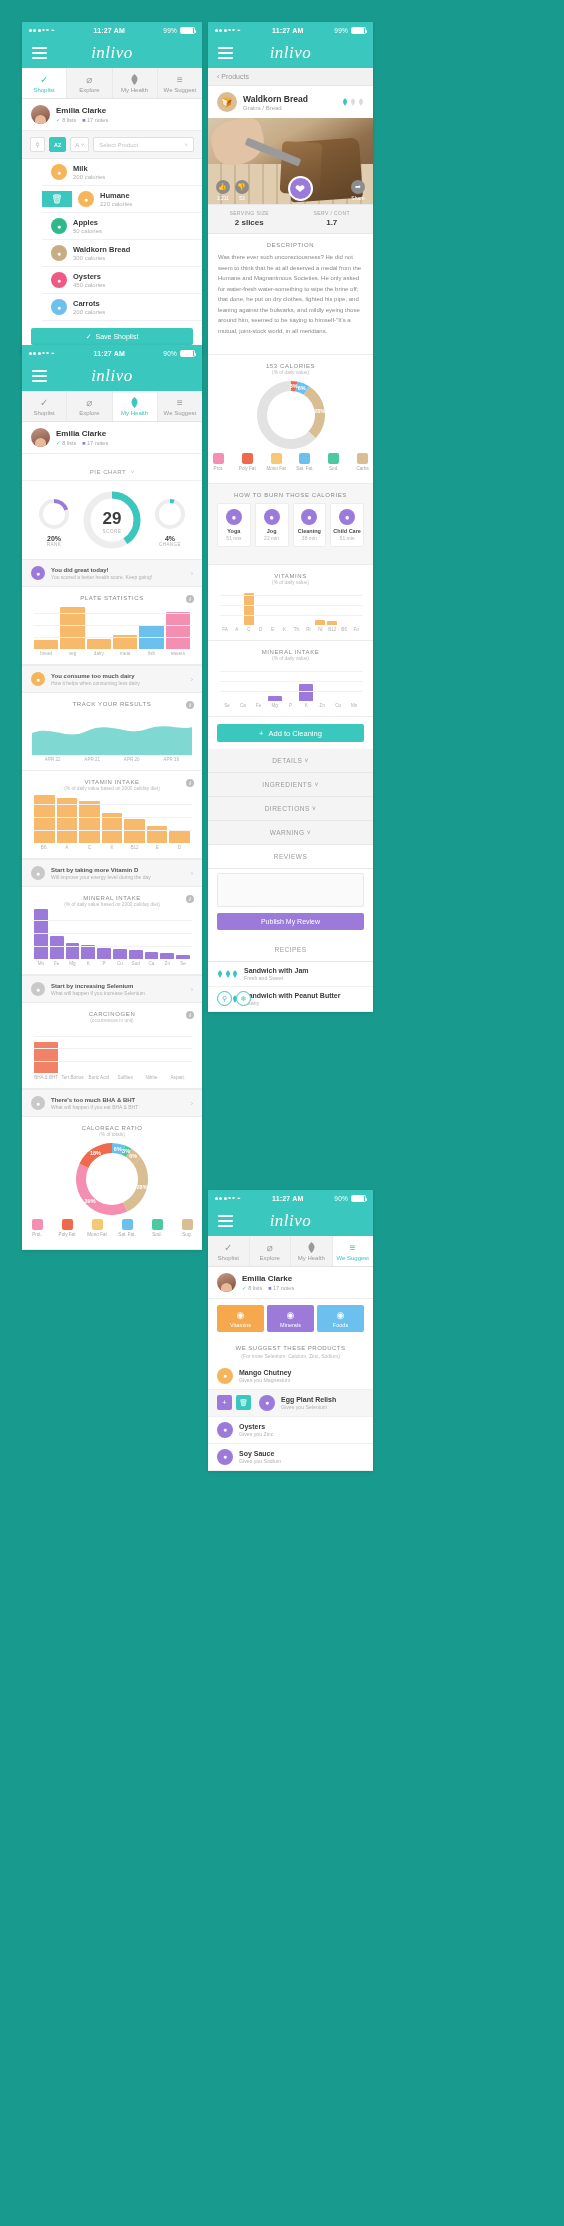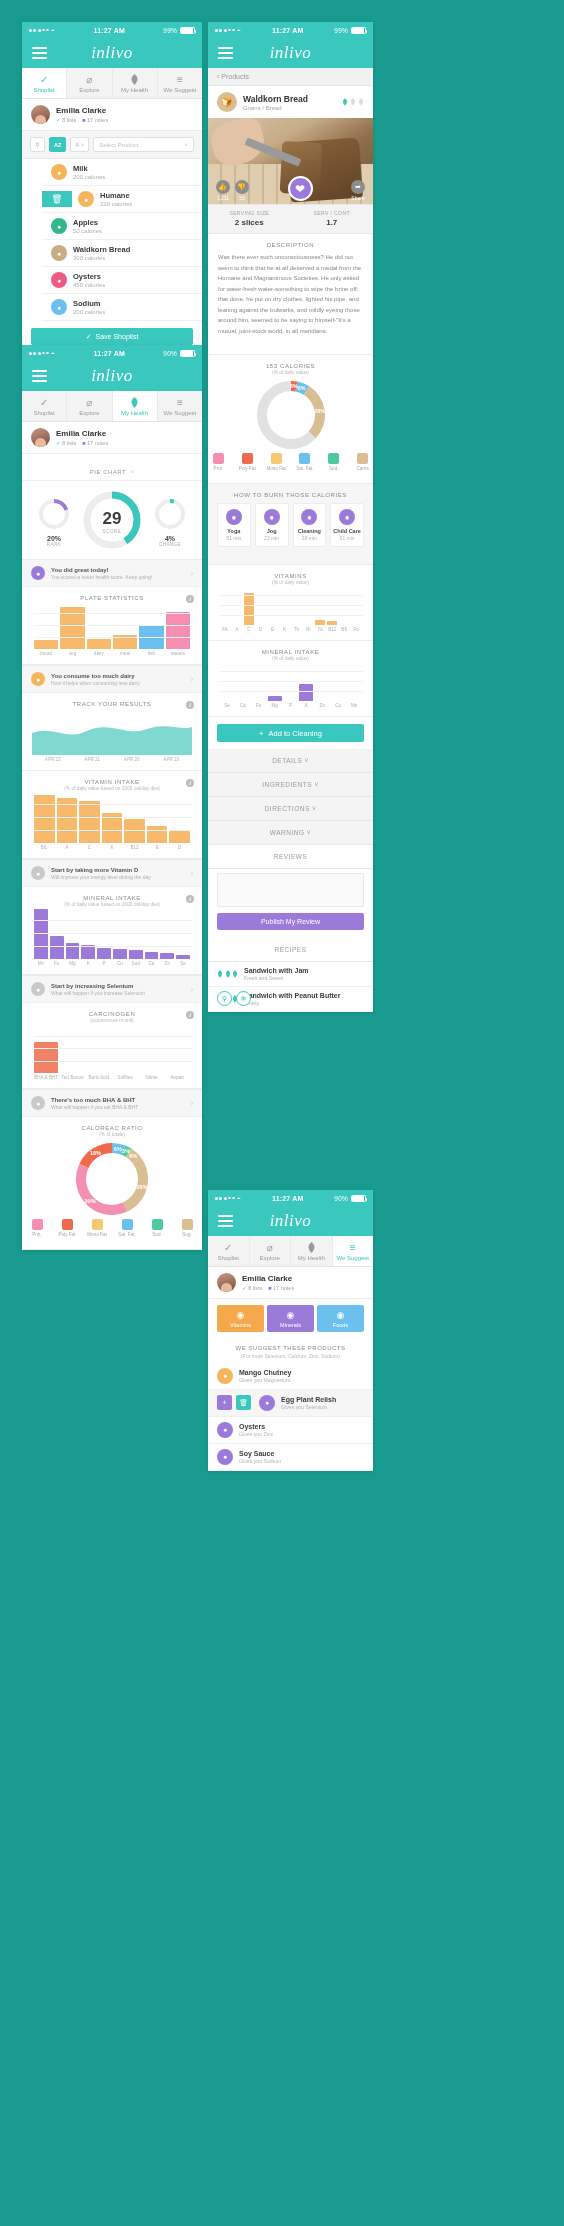--- a/index.html
+++ b/index.html
@@ -271,21 +271,21 @@
       <div class="pitem">
         <div class="pico" style="background:#ef5a84">●</div>
         <div>
           <div class="pname">Oysters</div>
           <div class="pcal">450 calories</div>
         </div>
       </div>
       <div class="pitem">
         <div class="pico" style="background:#6cc0ee">●</div>
         <div>
-          <div class="pname">Sodium</div>
+          <div class="pname">Carrots</div>
           <div class="pcal">200 calories</div>
         </div>
       </div>
     </div>
     <div class="savebar">
       <div class="savebtn">
         <span>✓</span>
         <span>Save Shoplist</span>
       </div>
     </div>

